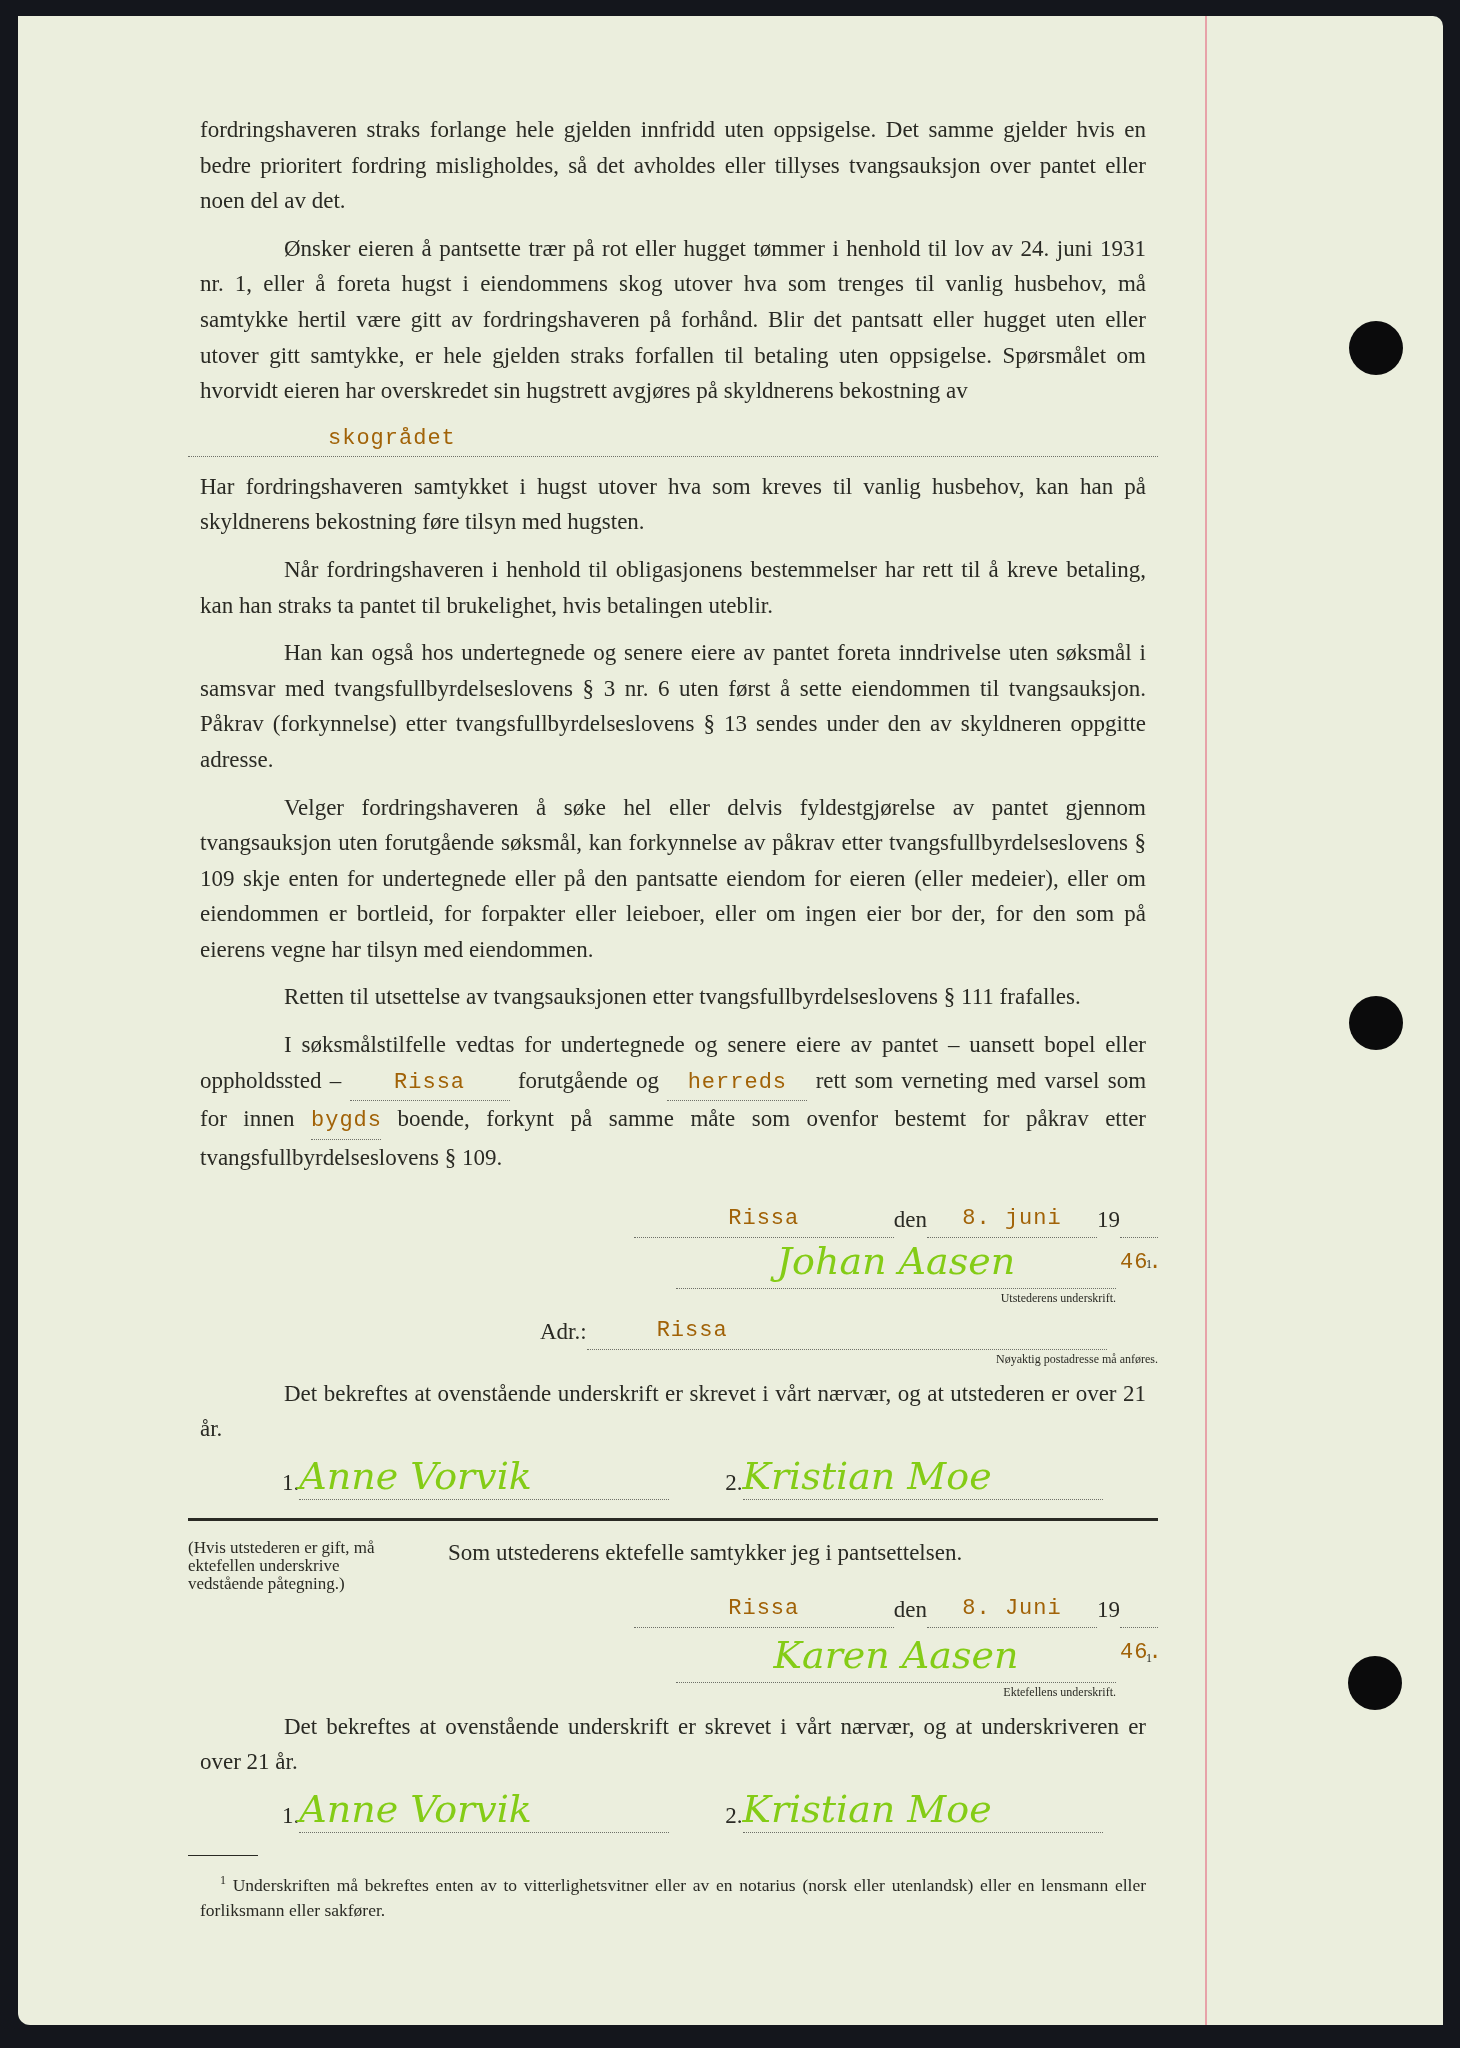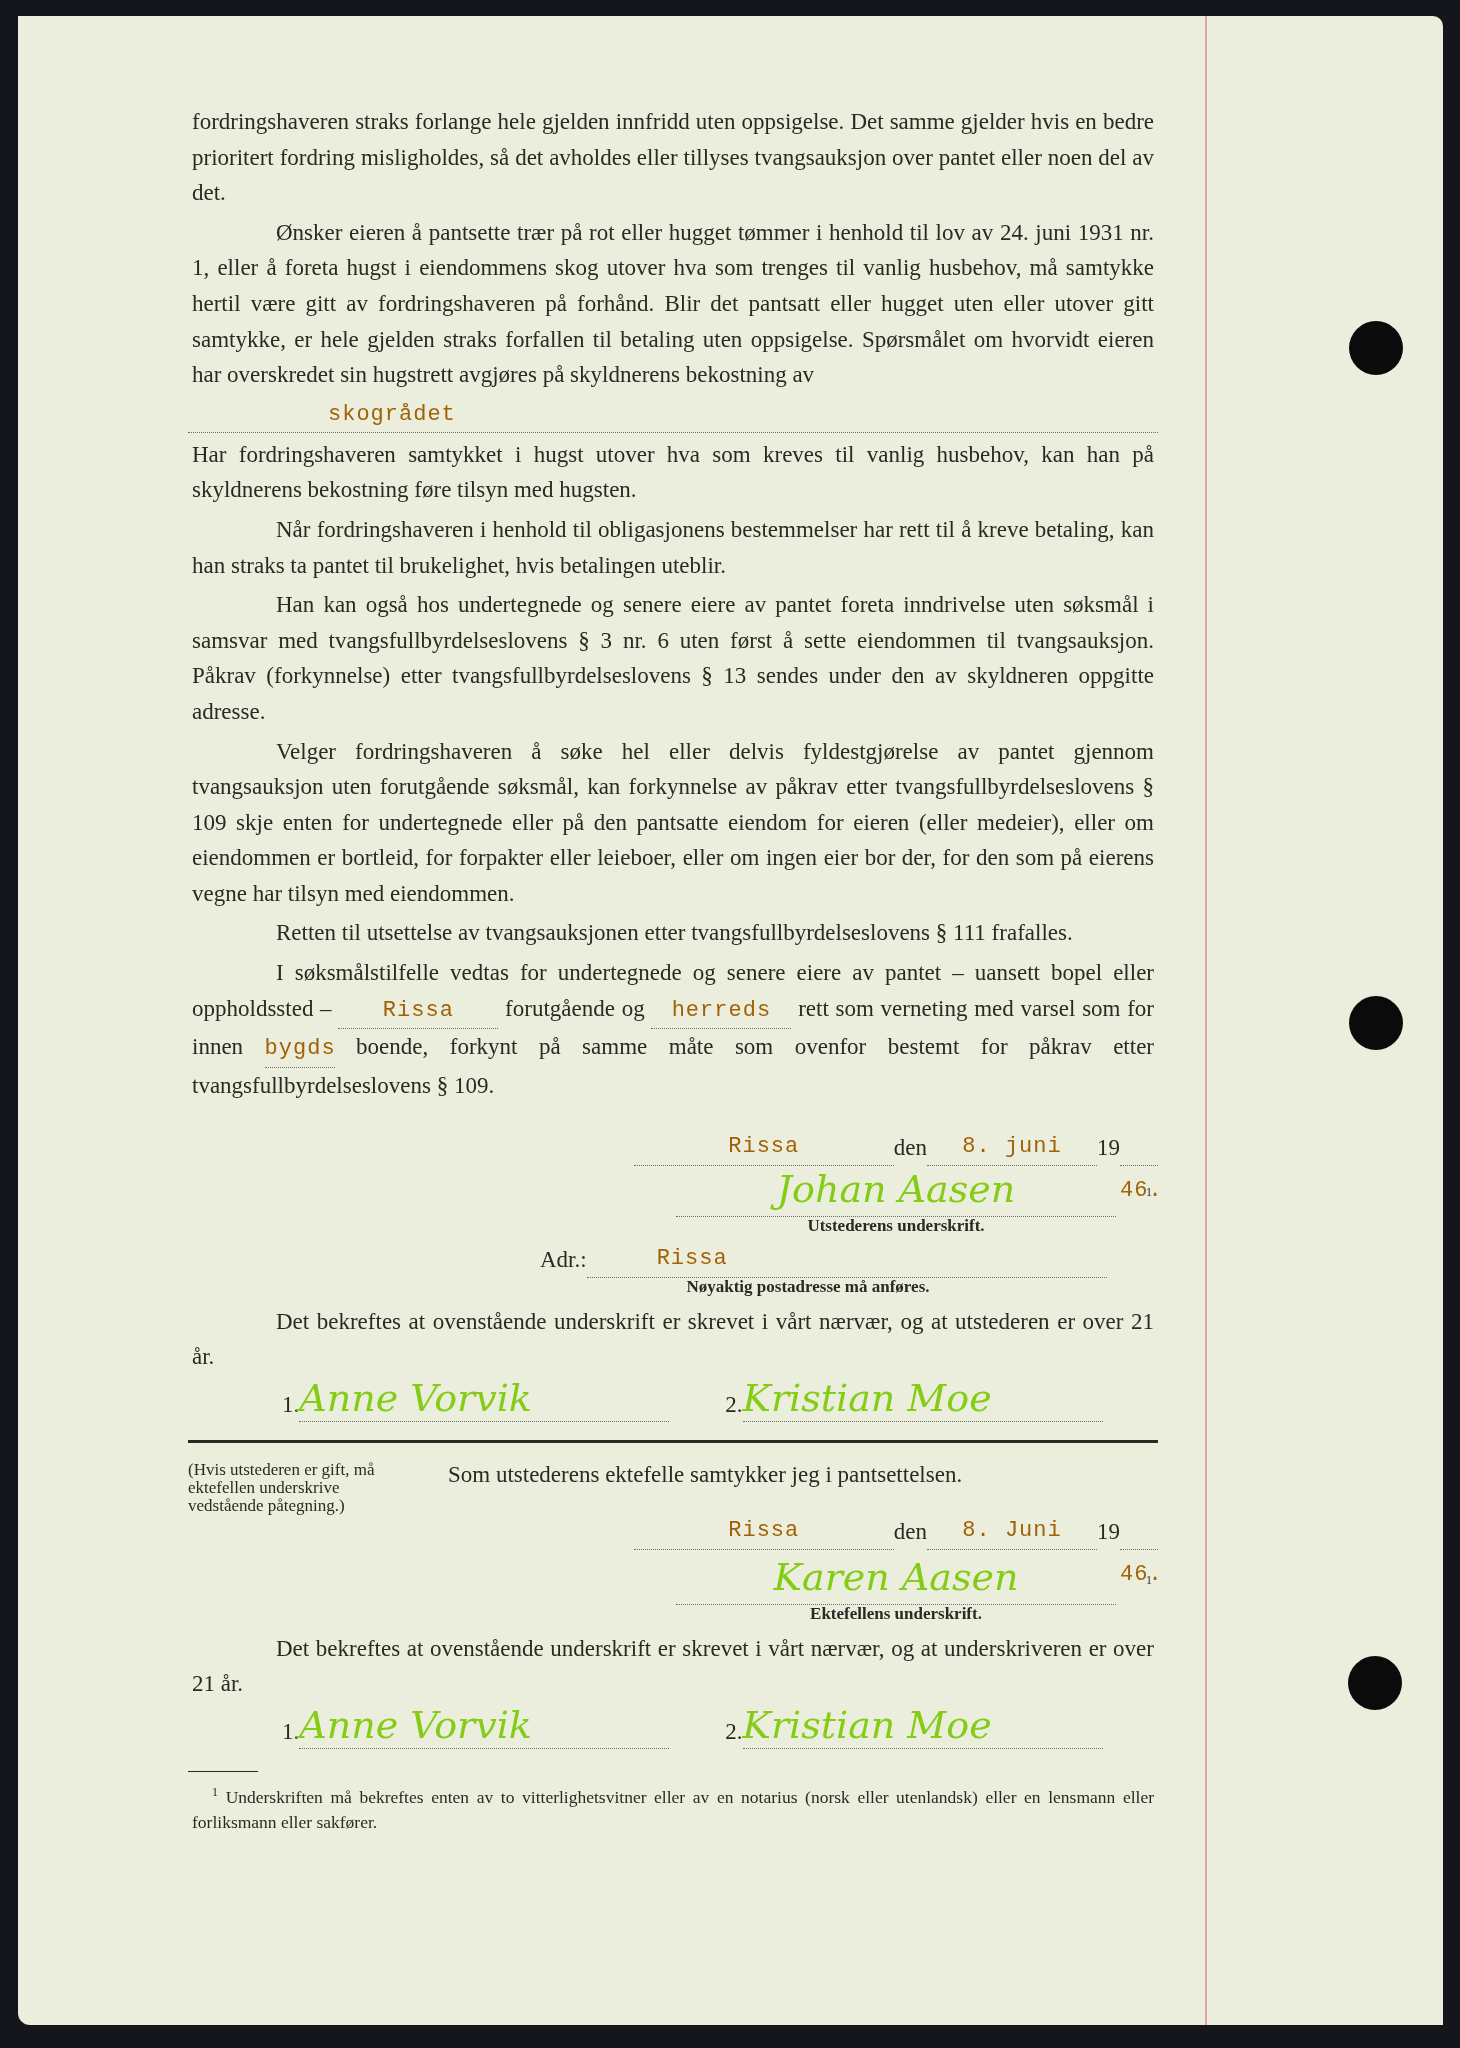--- a/index.html
+++ b/index.html
@@ -10,31 +10,31 @@
   .page {
     position:absolute; left:18px; top:16px; width:1425px; height:2009px;
     background:#ebeedd; border-radius:0 10px 0 12px;
   }
   .margin-line { position:absolute; left:1205px; top:16px; width:2px; height:2009px; background:#e7a2a8; }
   .hole { position:absolute; width:54px; height:54px; border-radius:50%; background:#0b0b0c; }
   .content {
     position:absolute; left:188px; top:100px; width:970px;
     color:#2a2a24; font-size:23px; line-height:35.6px; text-align:justify;
   }
-  .p { margin:4px; }
+  .p { margin:12px; }
   .indent { text-indent:84px; }
   .type { font-family:"Liberation Mono","DejaVu Sans Mono",monospace; color:#a16207; font-size:22px; letter-spacing:1px; }
   .dotline { border-bottom:1.5px dotted #6e7068; display:inline-block; text-align:center; text-indent:0; }
   .fullline { display:block; border-bottom:1.5px dotted #6e7068; height:35px; text-indent:0; position:relative; }
   .fullline .type { position:absolute; left:140px; top:0; }
   .dateline { display:flex; justify-content:flex-end; align-items:flex-end; margin-top:24px; white-space:nowrap; text-indent:0; }
   .dateline .yr { position:relative; }
   .yrv { position:absolute; left:0; top:-16px;margin-top:24px; }
   .sig { font-family:"DejaVu Serif",serif; font-style:italic; color:#84cc16; font-size:38px; }
-  .caption { font-size:17px; text-align:center; display:block; line-height:18px;font-weight:bold; }
+  .caption { font-size:12px; text-align:right; display:block; line-height:18px; }
   .row { display:flex; align-items:flex-end; text-indent:0; }
   .witness { display:flex; align-items:flex-end; margin-top:6px; text-indent:0; }
   .rule { border-top:3px solid #2a2a24; margin:18px 0 14px 0; }
   .spouse-grid { display:flex; text-indent:0; }
   .note-left { width:210px; font-size:17px; line-height:18px; text-align:left; padding-top:4px; }
   .spouse-main { flex:1; padding-left:50px; }
   .footrule { width:70px; border-top:1.5px solid #2a2a24; margin:22px 0 8px 0; }
   .footnote { font-size:17.5px; line-height:25px; text-indent:20px; }
   sup { font-size:12px; }
 </style>

